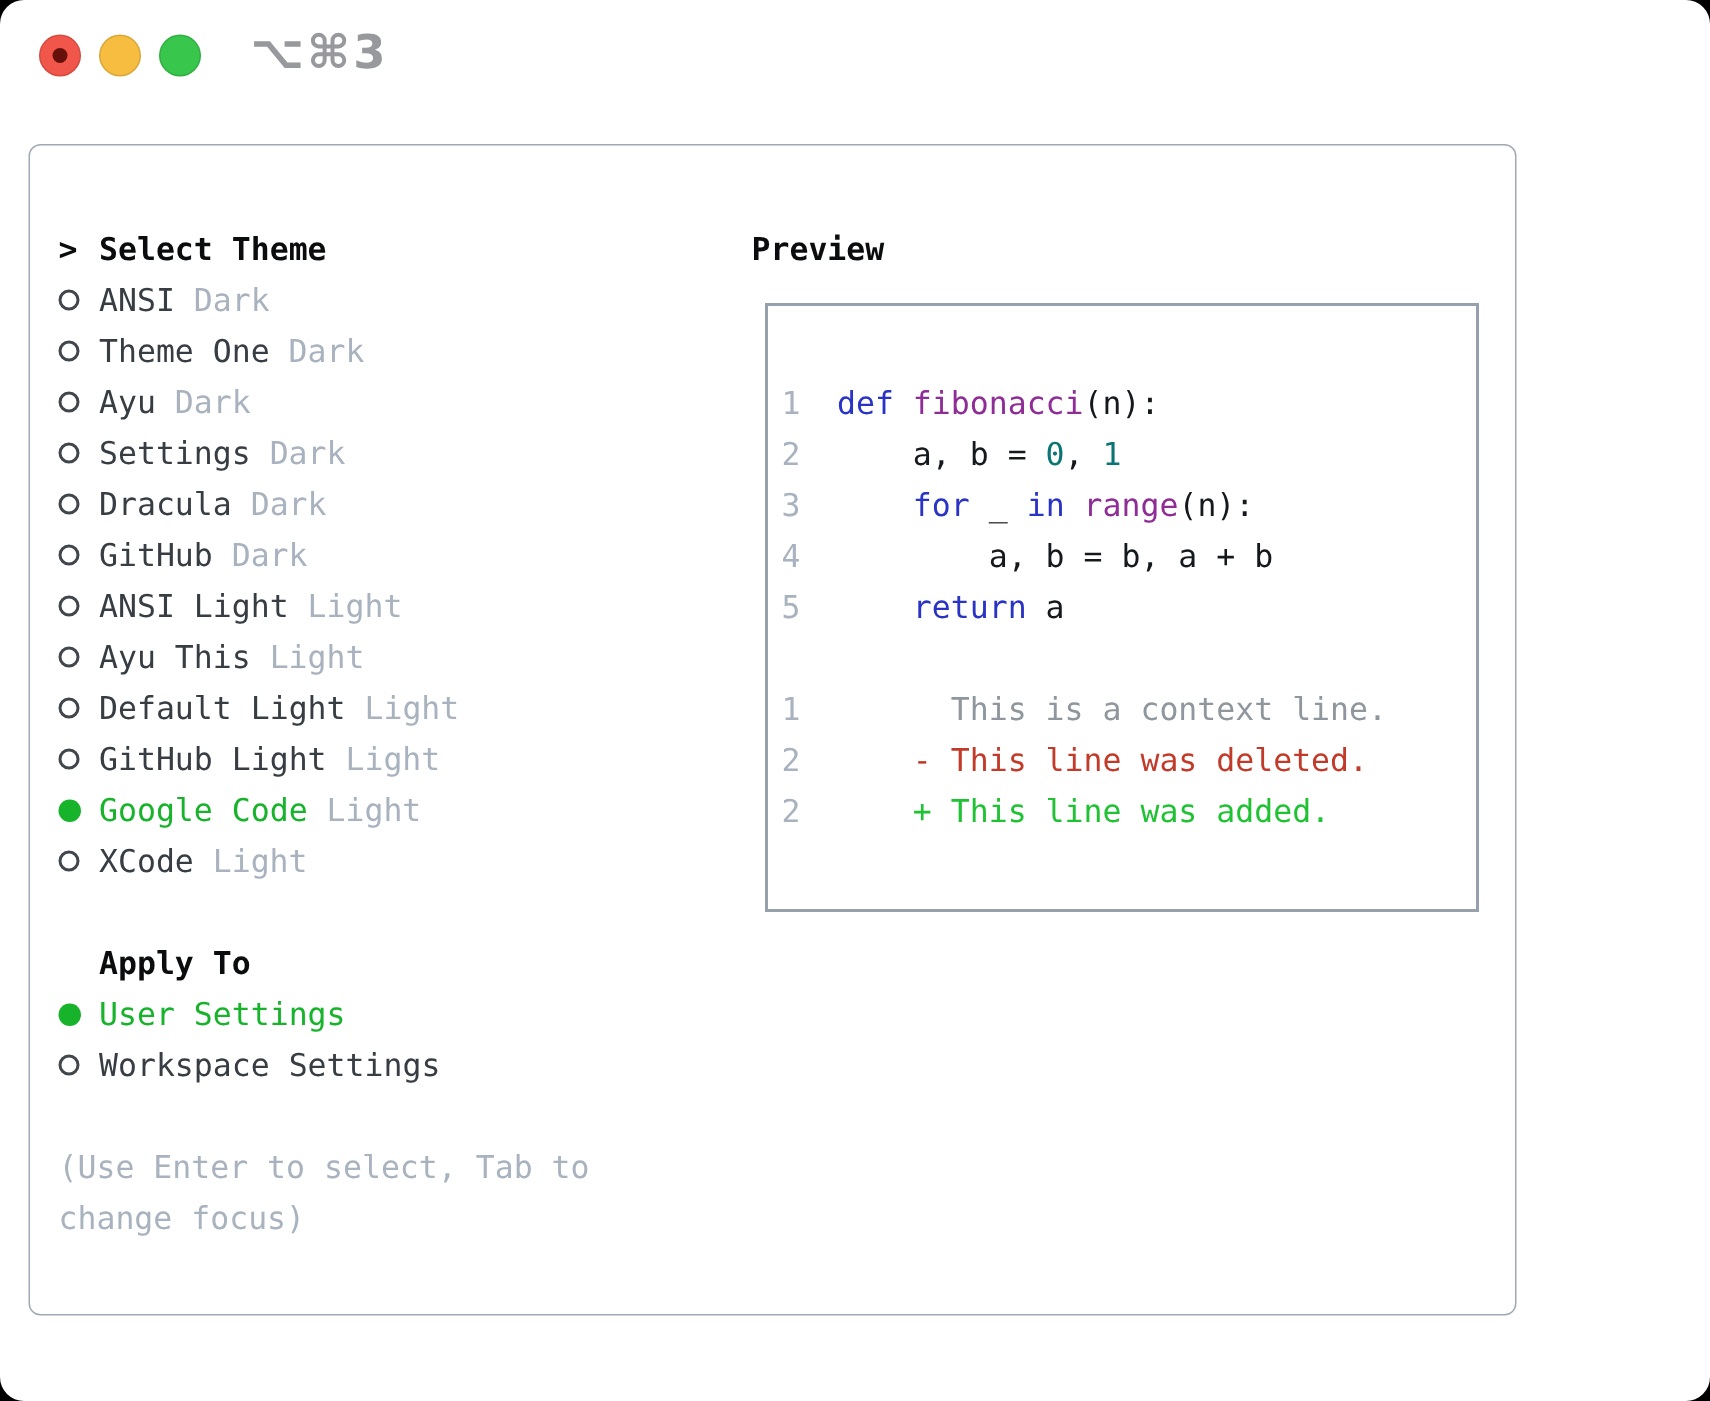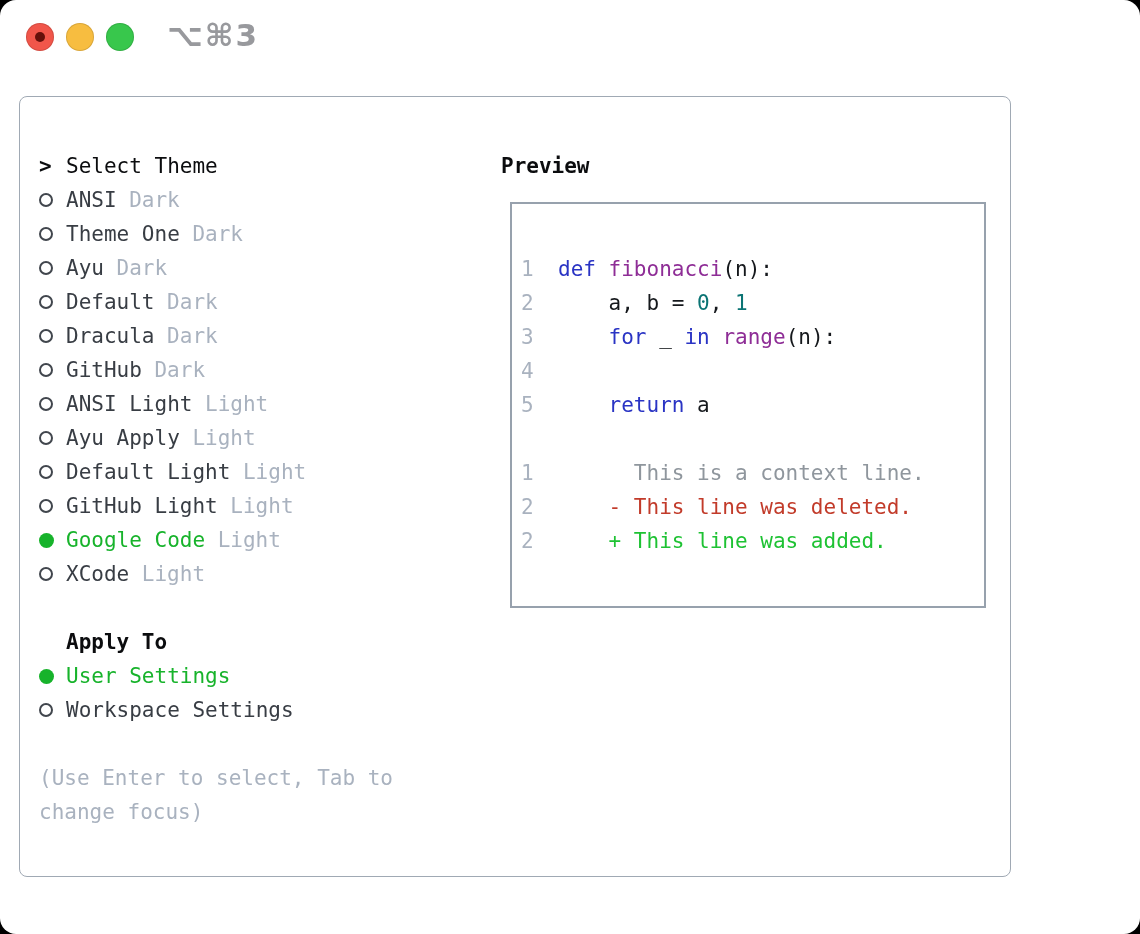--- a/index.html
+++ b/index.html
@@ -26,21 +26,21 @@
               border-radius:50%; background:var(--traffic-red-dot);}
   .shortcut{position:absolute; left:167px; top:17px; font-family:"DejaVu Sans",sans-serif;
             font-size:31px; font-weight:600; color:var(--shortcut-gray); letter-spacing:2px;}
   
   .main-box{position:absolute; left:19px; top:96px; width:992px; height:781px;
             border:1.5px solid var(--panel-border); border-radius:8px; box-sizing:border-box;
             background:#fff;}
   .row{height:34px; display:flex; align-items:center; font-size:21px; color:var(--item-text);}
   .marker{width:27px; display:flex; align-items:center; flex:none;}
   .prompt{font-weight:700; color:var(--header);}
-  .hdr{font-weight:400; color:var(--header);}
+  .hdr{font-weight:700; color:var(--header);}
   .hdr2{font-weight:700; color:var(--header);}
   .radio{width:14px; height:14px; border:2px solid #41464d; border-radius:50%; box-sizing:border-box;}
   .radio.sel{width:15px; height:15px; border:0; background:var(--accent-green);}
   .iname{white-space:pre;text-align:right;}
   .iname.green{color:var(--accent-green);}
   .variant{color:var(--muted); margin-left:12.6px; white-space:pre;}
   .left-col{position:absolute; left:19px; top:52px;}
   .spacer{height:34px;}
   .help-line{height:34px; display:flex; align-items:center; font-size:21px; color:var(--muted); white-space:pre;}
   
@@ -101,21 +101,21 @@
             <span class="marker">
               <span class="radio"></span>
             </span>
             <span class="iname">Ayu</span>
             <span class="variant">Dark</span>
           </div>
           <div class="row">
             <span class="marker">
               <span class="radio"></span>
             </span>
-            <span class="iname">Default</span>
+            <span class="iname">Settings</span>
             <span class="variant">Dark</span>
           </div>
           <div class="row">
             <span class="marker">
               <span class="radio"></span>
             </span>
             <span class="iname">Dracula</span>
             <span class="variant">Dark</span>
           </div>
           <div class="row">
@@ -129,21 +129,21 @@
             <span class="marker">
               <span class="radio"></span>
             </span>
             <span class="iname">ANSI Light</span>
             <span class="variant">Light</span>
           </div>
           <div class="row">
             <span class="marker">
               <span class="radio"></span>
             </span>
-            <span class="iname">Ayu Apply</span>
+            <span class="iname">Ayu This</span>
             <span class="variant">Light</span>
           </div>
           <div class="row">
             <span class="marker">
               <span class="radio"></span>
             </span>
             <span class="iname">Default Light</span>
             <span class="variant">Light</span>
           </div>
           <div class="row">
@@ -210,20 +210,21 @@
           <div class="cline">
             <span class="ln">2</span>
             <span class="content"><span class="seg-plain">    a, b = </span><span class="seg-number">0</span><span class="seg-plain">, </span><span class="seg-number">1</span></span>
           </div>
           <div class="cline">
             <span class="ln">3</span>
             <span class="content"><span class="seg-plain">    </span><span class="seg-keyword">for</span><span class="seg-plain"> _ </span><span class="seg-keyword">in</span><span class="seg-plain"> </span><span class="seg-function">range</span><span class="seg-plain">(n):</span></span>
           </div>
           <div class="cline">
             <span class="ln">4</span>
+            <span class="content"><span class="seg-plain">        a, b = b, a + b</span></span>
           </div>
           <div class="cline">
             <span class="ln">5</span>
             <span class="content"><span class="seg-plain">    </span><span class="seg-keyword">return</span><span class="seg-plain"> a</span></span>
           </div>
         </div>
       <div class="cline"></div>
       <div>
           <div class="cline">
             <span class="ln">1</span>

